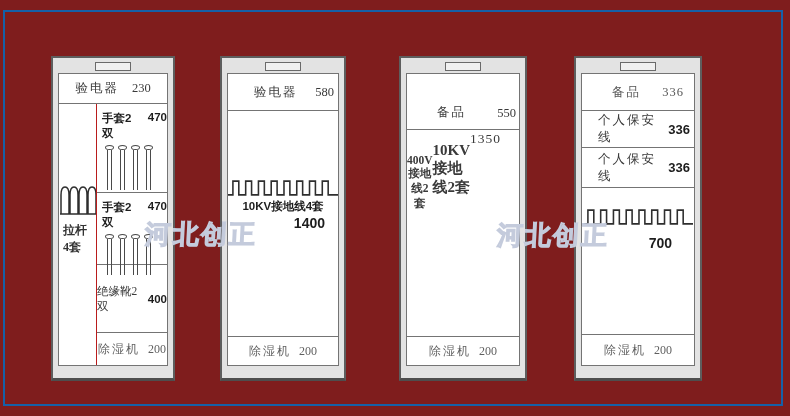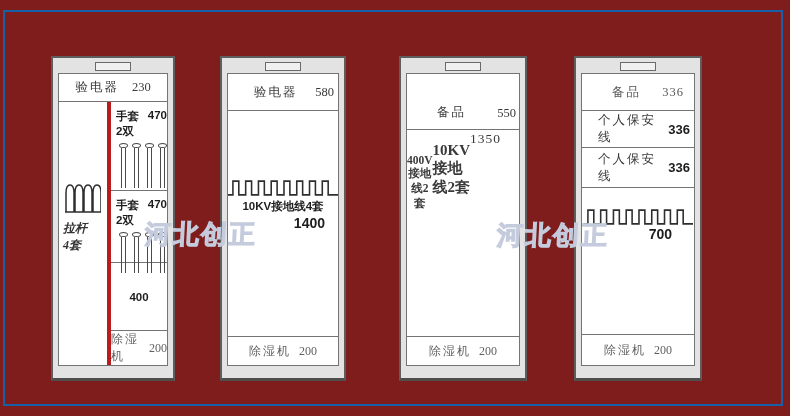--- a/index.html
+++ b/index.html
@@ -18,21 +18,21 @@
   .sect{border-bottom:1px solid #747474;box-sizing:border-box;}
 
   .lbl{letter-spacing:2px;}
   .val-bold{font-family:"Liberation Sans","DejaVu Sans",sans-serif;font-weight:bold;color:#1d1d1d;}
   .boldrow{font-family:"Liberation Sans","DejaVu Sans",sans-serif;font-weight:bold;color:#1d1d1d;}
   .gray{color:#5f5f5f;}
 
   
   .c1-header{height:30px;display:flex;align-items:center;justify-content:center;gap:13px;font-size:12.5px;}
   .c1-body{flex:1;display:flex;}
-  .c1-left{width:52px;border-right:4px solid #b91c1c;box-sizing:border-box;font-style:italic;}
+  .c1-left{width:38px;border-right:1px solid #b91c1c;box-sizing:border-box;}
   .c1-right{flex:1;display:flex;flex-direction:column;}
   .comb1{display:block;margin:80px auto 0 auto;}
   .pole-label{margin-top:7px;padding-left:4px;font-size:12px;font-weight:bold;line-height:17px;color:#333;}
   .c1r1{height:89px;}
   .c1r2{height:72px;}
   .c1r3{height:68px;display:flex;align-items:center;justify-content:center;gap:6px;font-size:11.5px;}
   .c1r4{flex:1;display:flex;align-items:center;justify-content:center;gap:8px;font-size:12px;}
   .glove-label{padding:7px 0 4px 5px;font-size:11.5px;display:flex;gap:6px;}
   .pins{display:flex;gap:4px;margin-left:8px;}
   .pin .head{width:9px;height:5px;border:1.5px solid #4a4a4a;border-radius:50%;background:#fff;box-sizing:border-box;}
@@ -63,21 +63,21 @@
   
   .c4-s1{height:37px;display:flex;align-items:center;padding:0 10px 0 30px;font-size:12.5px;color:#555;}
   .c4-s1 .v{margin-left:auto;letter-spacing:1px;}
   .c4-safety{display:flex;align-items:center;padding:0 4px 0 16px;font-size:12.5px;}
   .c4-safety .v{margin-left:auto;font-size:13px;}
   .c4-s2{height:37px;}
   .c4-s3{height:40px;}
   .c4-main{height:146px;display:flex;flex-direction:column;}
   .c4-main .wave{margin-top:18px;}
   .c4-label{margin-top:24px;text-align:center;font-size:12px;}
-  .c4-value{text-align:right;padding-right:22px;font-size:14px;margin-top:1px;}
+  .c4-value{text-align:right;padding-right:22px;font-size:14px;margin-top:10px;}
   .c4-s5{flex:1;display:flex;align-items:center;justify-content:center;gap:8px;font-size:12px;border-top:1px solid #747474;}
 
   
   .wm{position:absolute;z-index:5;font-family:"Liberation Sans","DejaVu Sans",sans-serif;
       font-weight:bold;font-size:26px;letter-spacing:2px;
       color:rgba(199,207,222,0.40);-webkit-text-stroke:1.1px #c4cbdc;
       transform:skewX(-3deg);white-space:nowrap;pointer-events:none;}
   .wm1{left:145px;top:217px;}
   .wm2{left:497px;top:218px;}
 </style>
@@ -147,20 +147,21 @@
                   <div class="head"></div>
                   <div class="stem"></div>
                 </div>
               <div class="pin">
                   <div class="head"></div>
                   <div class="stem"></div>
                 </div>
             </div>
           </div>
           <div class="c1r3 sect">
+            <span>绝缘靴2双</span>
             <span class="val-bold">400</span>
           </div>
           <div class="c1r4">
             <span class="lbl gray">除湿机</span>
             <span class="gray">200</span>
           </div>
         </div>
       </div>
     </div>
   </div>

